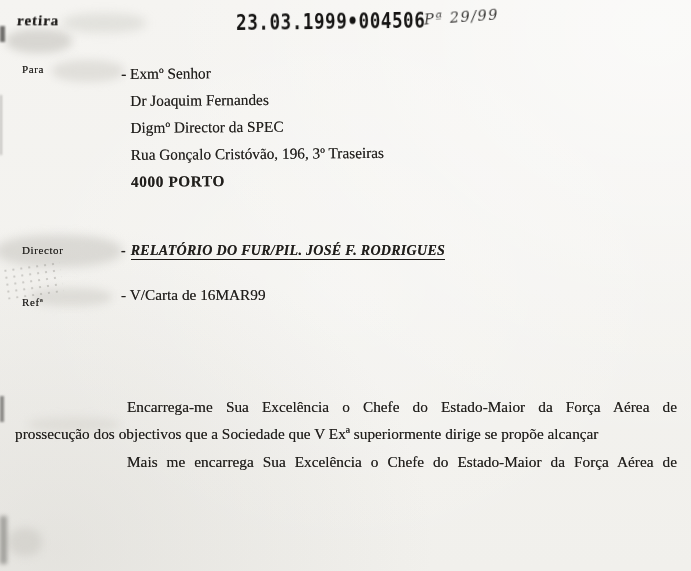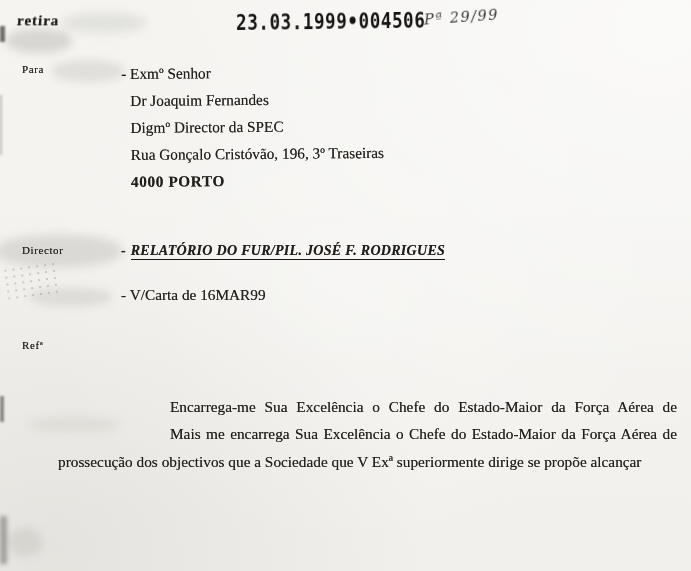--- a/index.html
+++ b/index.html
@@ -26,25 +26,25 @@
   .row-para .label{top:63px;}
   .recipient{position:absolute;left:121px;top:61px;font-size:15.3px;transform:rotate(-.45deg);transform-origin:left top;}
   .recipient .rline{line-height:26.9px;white-space:nowrap;}
   .recipient .rline.ind{margin-left:9px;}
   .recipient .rline.bold{font-weight:bold;letter-spacing:.6px;}
   .row-subject .label{top:244px;}
   .subject-val{position:absolute;left:121px;top:243px;font-size:14px;white-space:nowrap;}
   .subject-val .dash{margin-right:5px;font-weight:bold;}
   .subject-val .txt{font-weight:bold;font-style:italic;letter-spacing:.3px;
     border-bottom:1.8px solid #1a1816;padding-bottom:1px;}
-  .row-ref .label{top:296px;margin-top:43px;}
+  .row-ref .label{top:296px;}
   .ref-val{position:absolute;left:121px;top:286px;font-size:15.3px;white-space:nowrap;}
   
   .body{position:absolute;left:15px;top:393px;width:662px;font-size:15.3px;line-height:27.4px;}
-  .body .bline{text-align:justify;text-align-last:justify;margin-left:43px;}
+  .body .bline{text-align:justify;text-align-last:justify;}
   .body .bline.endline{text-align:left;text-align-last:left;}
   .body .bline.ind{padding-left:112px;}
   
   .smudge{position:absolute;border-radius:45%;pointer-events:none;}
   .sm1{left:6px;top:29px;width:66px;height:24px;background:rgba(188,186,180,.5);filter:blur(4px);}
   .sm1b{left:62px;top:13px;width:84px;height:20px;background:rgba(205,203,197,.45);filter:blur(5px);}
   .sm2{left:52px;top:60px;width:72px;height:22px;background:rgba(206,204,198,.5);filter:blur(4px);}
   .sm3{left:-4px;top:235px;width:126px;height:32px;background:rgba(199,197,191,.55);filter:blur(5px);}
   .sm4{left:30px;top:288px;width:82px;height:18px;background:rgba(203,201,195,.5);filter:blur(4px);}
   .sm5{left:28px;top:417px;width:92px;height:15px;background:rgba(210,208,202,.45);filter:blur(4px);}
@@ -98,17 +98,17 @@
     </span>
   </div>
 
   <div class="row-ref">
     <span class="label ink">Refª</span>
     <span class="ref-val ink">- V/Carta de 16MAR99</span>
   </div>
 
   <div class="body ink">
     <div class="bline ind">Encarrega-me Sua Excelência o Chefe do Estado-Maior da Força Aérea de</div>
+    <div class="bline endline">prossecução dos objectivos que a Sociedade que V Exª superiormente dirige se propõe alcançar</div>
     <div class="bline ind">Mais me encarrega Sua Excelência o Chefe do Estado-Maior da Força Aérea de</div>
-    <div class="bline endline">prossecução dos objectivos que a Sociedade que V Exª superiormente dirige se propõe alcançar</div>
   </div>
 
 </div>
 
 </body></html>

